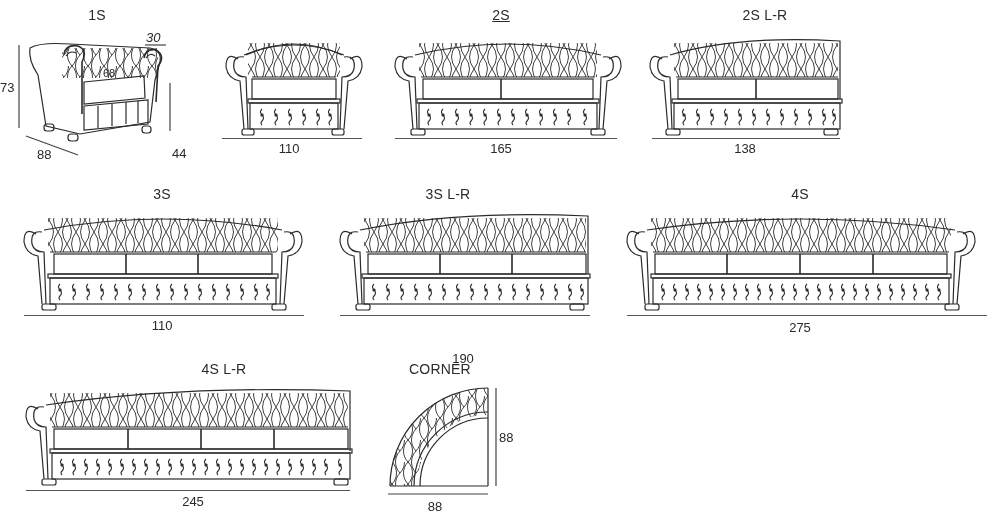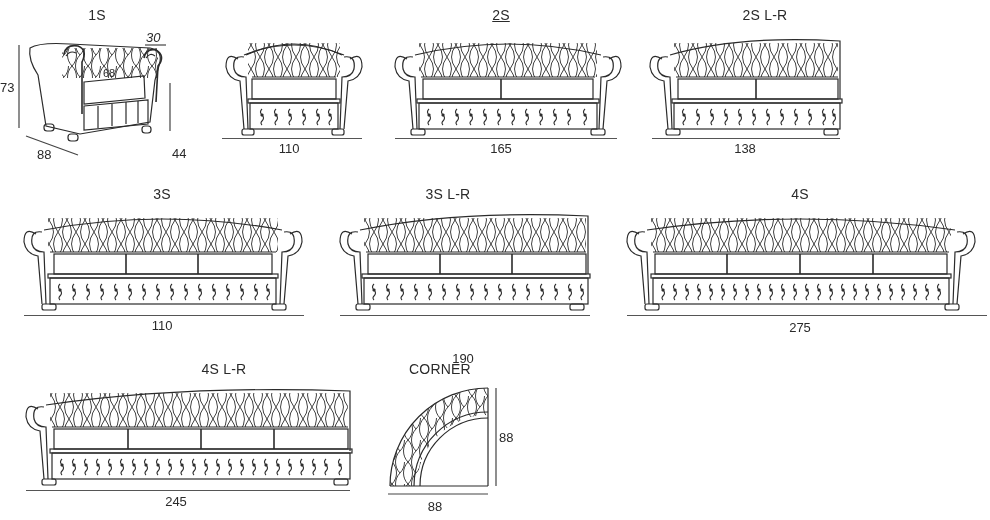--- a/index.html
+++ b/index.html
@@ -31,21 +31,21 @@
 <div class="dline" style="left:340px;top:315px;width:250px;"></div>
 <div class="dline" style="left:627px;top:315px;width:360px;"></div>
 <div class="dline" style="left:26px;top:490px;width:324px;"></div>
 
 <div class="dim dimc" style="left:289px;top:141px;">110</div>
 <div class="dim dimc" style="left:501px;top:141px;">165</div>
 <div class="dim dimc" style="left:745px;top:141px;">138</div>
 <div class="dim dimc" style="left:162px;top:318px;">110</div>
 <div class="dim dimc" style="left:463px;top:318px;margin-top:33px;">190</div>
 <div class="dim dimc" style="left:800px;top:320px;">275</div>
-<div class="dim dimc" style="left:176px;top:494px;">245</div>
+<div class="dim dimc" style="left:193px;top:494px;">245</div>
 
 <div class="dim" style="left:0px;top:80px;">73</div>
 <div class="dim" style="left:172px;top:98px;margin-top:48px;">44</div>
 <div class="dim" style="left:146px;top:30px;font-style:italic;">30</div>
 <div class="dim" style="left:103px;top:67px;font-size:11px;">68</div>
 <div class="dim" style="left:37px;top:147px;">88</div>
 
 <div class="dim" style="left:499px;top:430px;">88</div>
 <div class="dim dimc" style="left:435px;top:499px;">88</div>
 

